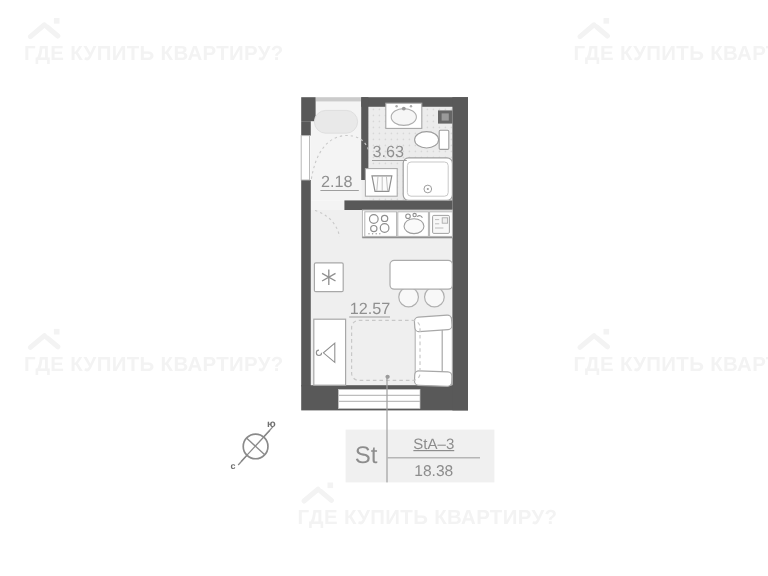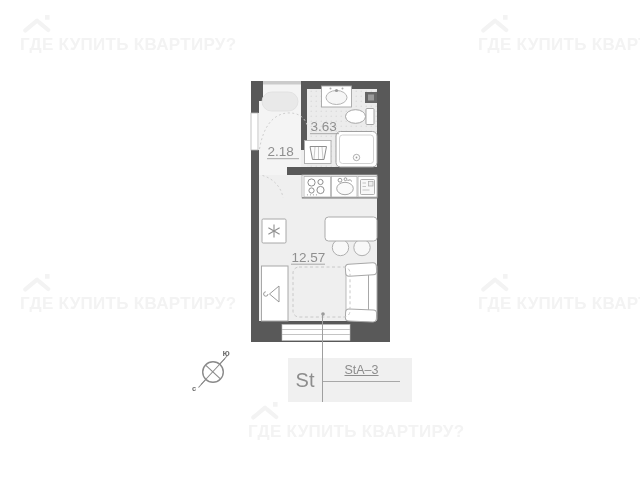--- a/index.html
+++ b/index.html
@@ -209,20 +209,21 @@
       <line x1="291" y1="264.2" x2="325" y2="264.2" stroke="#9e9e9e" stroke-width="0.9"></line>
     </g>
   </svg>
 
   <div class="leader-line"></div>
 
   <div class="spec-box">
     <div class="spec-type">St</div>
     <div class="spec-code">StA–3</div>
     <div class="spec-rule"></div>
+    <div class="spec-area">18.38</div>
   </div>
 
   <svg class="compass" width="46" height="52" viewBox="190 344 46 52">
     <line x1="198.5" y1="387.5" x2="227.5" y2="355.5" stroke="#8a8a8a" stroke-width="1.1"></line>
     <circle cx="213" cy="372" r="10.3" fill="#ffffff" stroke="#8a8a8a" stroke-width="1.4"></circle>
     <line x1="205.6" y1="365.2" x2="220.4" y2="378.8" stroke="#8a8a8a" stroke-width="1.1"></line>
     <line x1="201" y1="384.5" x2="225" y2="358.5" stroke="#8a8a8a" stroke-width="1.1"></line>
     <text x="222.5" y="356" font-size="8.5" font-weight="bold" fill="#6f6f6f" font-family="Liberation Sans, sans-serif">ю</text>
     <text x="192" y="391" font-size="7.5" font-weight="bold" fill="#6f6f6f" font-family="Liberation Sans, sans-serif">с</text>
   </svg>

